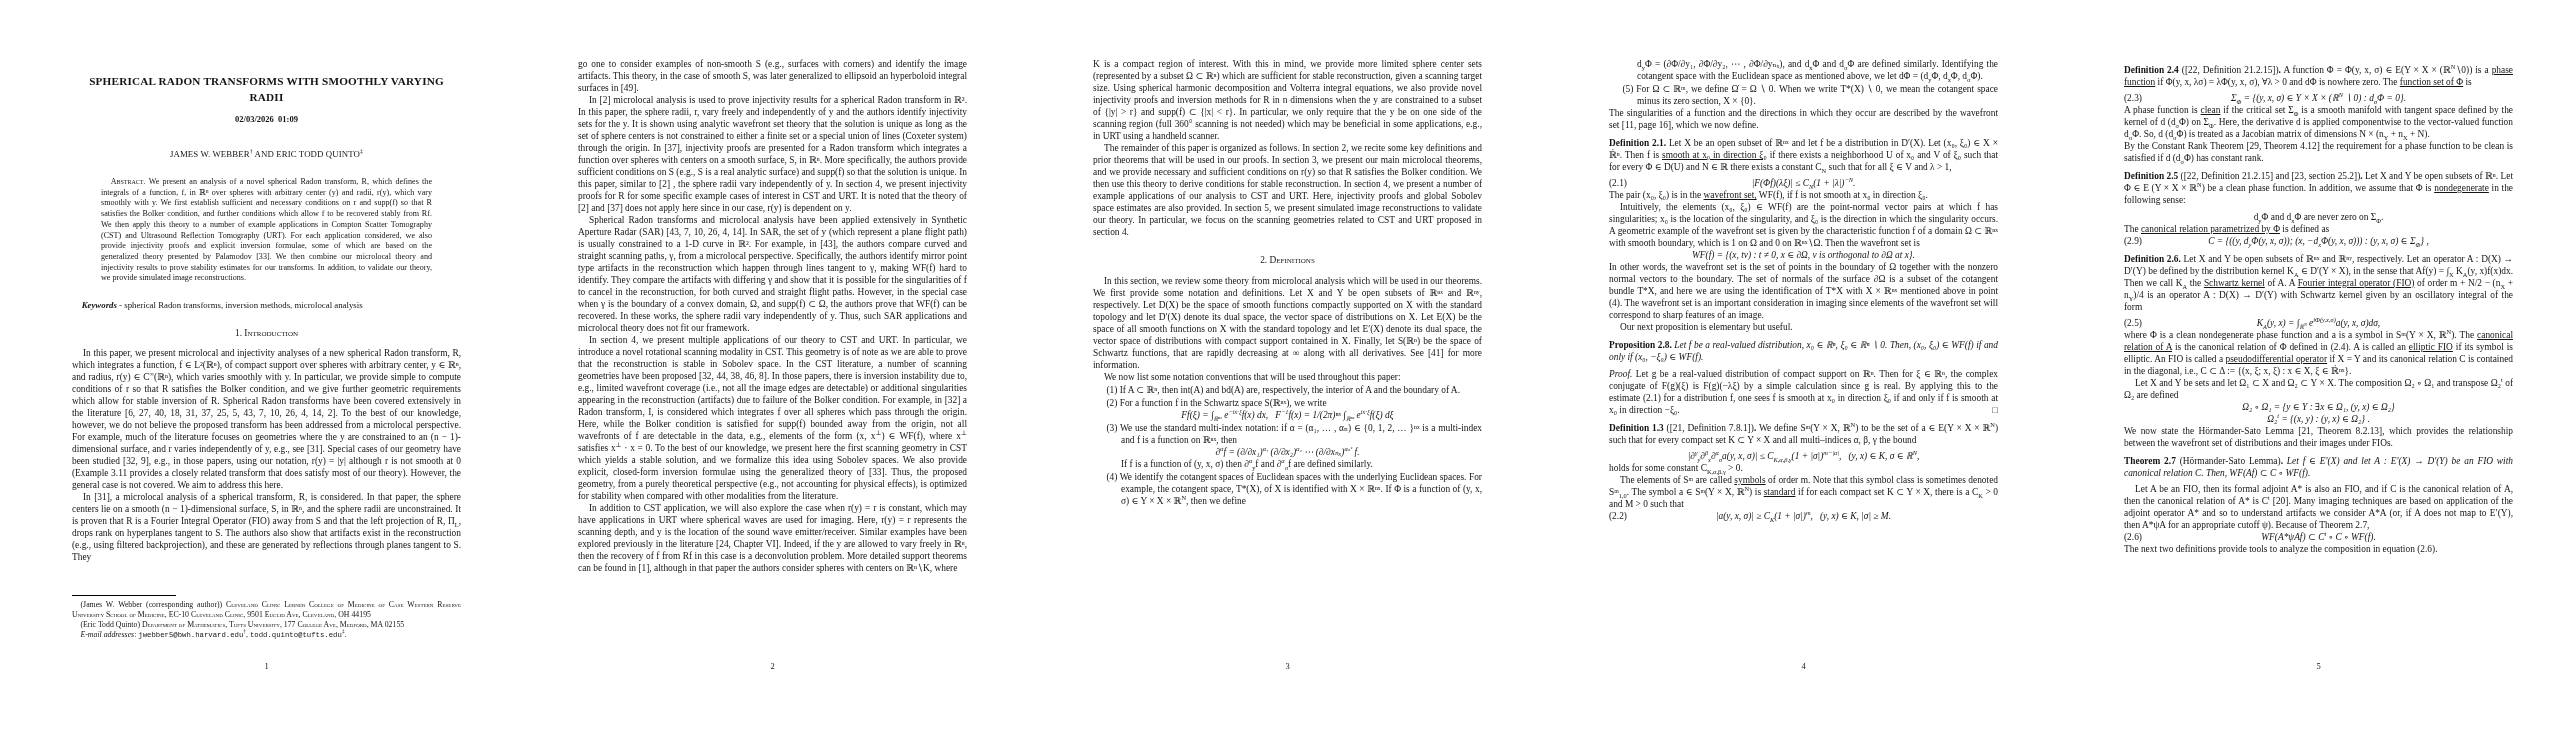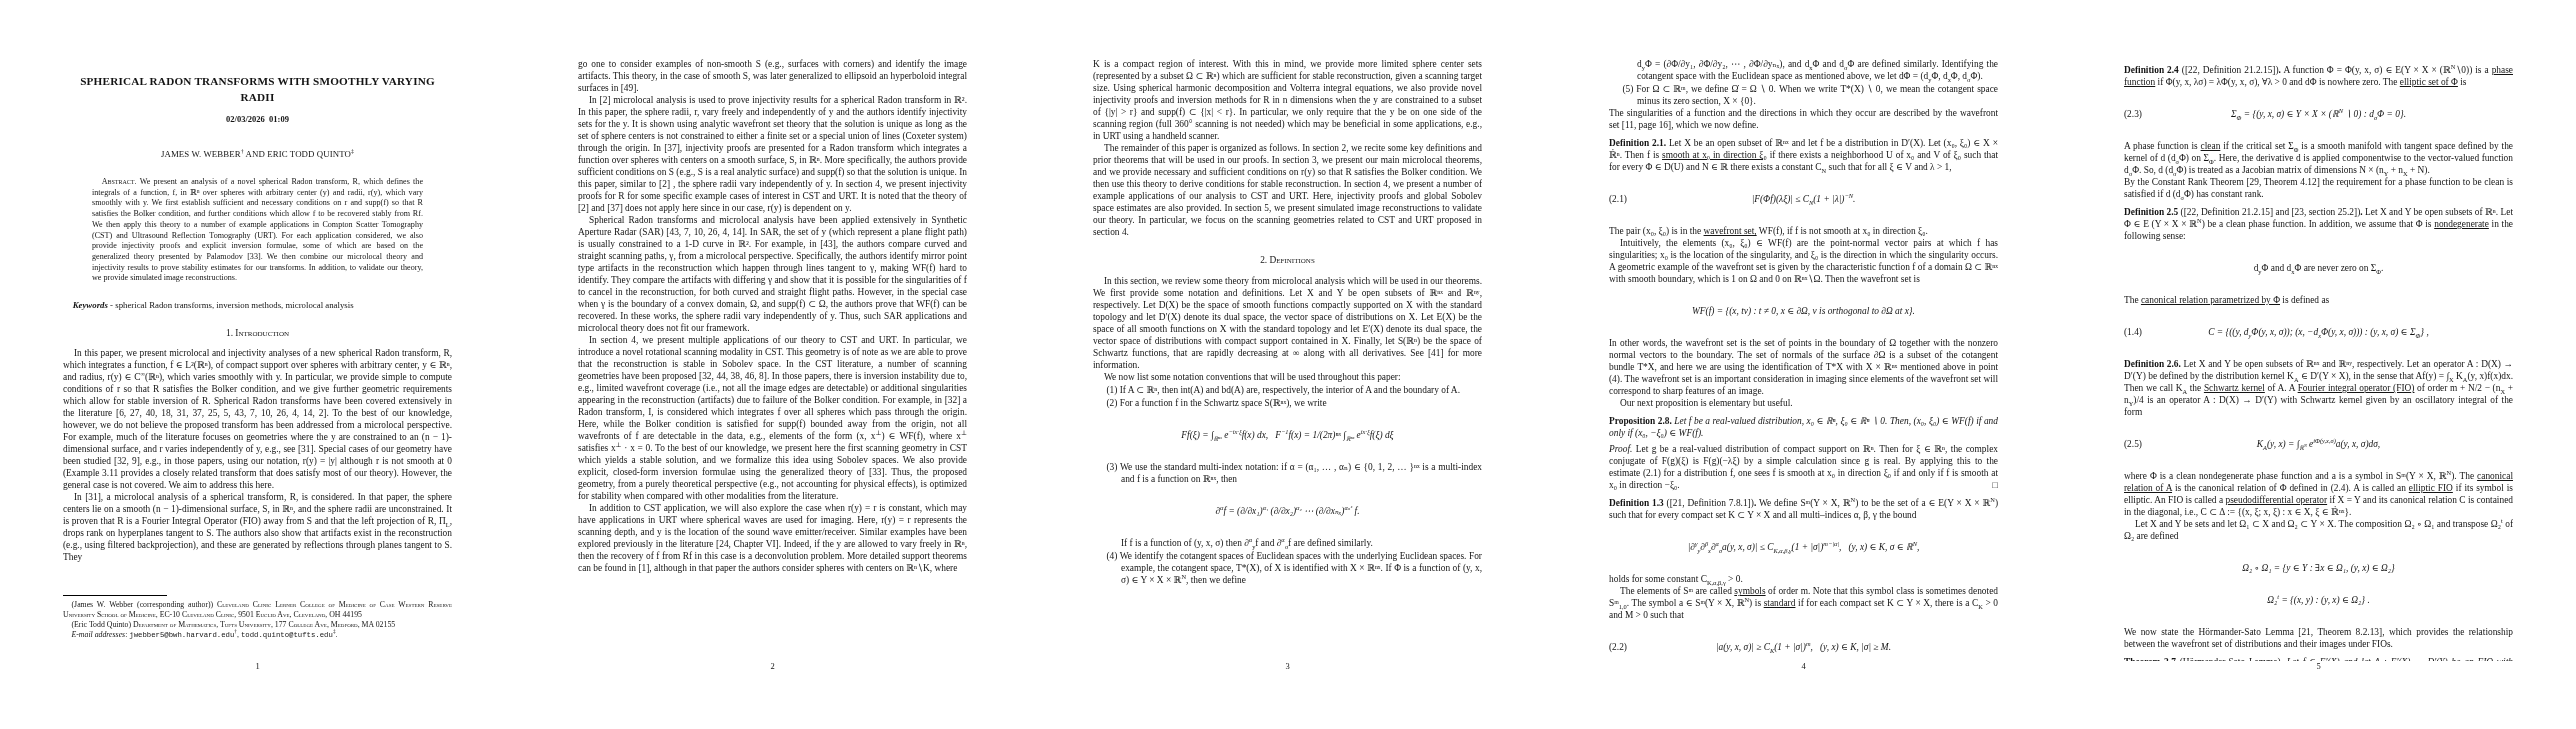--- a/index.html
+++ b/index.html
@@ -24,39 +24,39 @@
   .authors{font-size:8.8px;text-align:center;margin-top:23px;letter-spacing:0.1px;}
   .abstract{font-size:8.1px;line-height:10.7px;margin:17px 29px 0;text-align:justify;text-indent:9.7px;}
   .keywords{margin-top:14.6px;text-indent:9.7px;font-size:8.8px;}
   .sec{text-align:center;font-variant:small-caps;font-size:9.4px;margin:16px 0 8.5px;}
   .p,.pn,.li,.lc,.thm,.def,.proof{text-align:justify;}
   .p{text-indent:11px;}
   .li{margin-left:28px;text-indent:-14.6px;margin-top:1.2px;}
   .lc{margin-left:28px;}
   .thm,.def{margin:6px 0 4.3px;}
   .proof{margin:4.3px 0;}
-  .eq{position:relative;text-align:center;margin:20px 0;}
+  .eq{position:relative;text-align:center;margin:0 0;}
   .eq .f{font-style:italic;}
   .eq.up .f{font-style:normal;}
   .eq .num{position:absolute;left:0;top:0;font-style:normal;}
   .fn{text-align:justify;text-indent:8.5px;}
   .fnrule{width:104px;border-top:0.6px solid #000;margin-bottom:4.3px;}
   .sc{font-variant:small-caps;}
   .tt{font-family:"Liberation Mono","DejaVu Sans Mono",monospace;font-size:7.3px;}
   .qed{float:right;font-style:normal;}
   sup,sub{font-size:68%;line-height:0;}
   u{text-underline-offset:1.2px;}
 </style>
 </head>
 <body>
 
 <div class="canvas">
   <div class="watermark">arXiv:2602.23512v1  [math.FA]  26 Feb 2026</div>
   <div>
-      <div class="page" style="left: 0px; text-decoration: underline;">
+      <div class="page" style="left: 9px; text-decoration: underline;">
         <div class="col first">
           <div class="title">SPHERICAL RADON TRANSFORMS WITH SMOOTHLY VARYING RADII</div>
           <div class="meta">02/03/2026&nbsp; 01:09</div>
           <div class="authors">JAMES W. WEBBER<sup>†</sup> AND ERIC TODD QUINTO<sup>‡</sup></div>
           <div class="abstract"><span class="sc">Abstract.</span> We present an analysis of a novel spherical Radon transform, R, which defines the integrals of a function, f, in ℝⁿ over spheres with arbitrary center (y) and radii, r(y), which vary smoothly with y. We first establish sufficient and necessary conditions on r and supp(f) so that R satisfies the Bolker condition, and further conditions which allow f to be recovered stably from Rf. We then apply this theory to a number of example applications in Compton Scatter Tomography (CST) and Ultrasound Reflection Tomography (URT). For each application considered, we also provide injectivity proofs and explicit inversion formulae, some of which are based on the generalized theory presented by Palamodov [33]. We then combine our microlocal theory and injectivity results to prove stability estimates for our transforms. In addition, to validate our theory, we provide simulated image reconstructions.</div>
           <div class="keywords"><b><i>Keywords</i></b> - spherical Radon transforms, inversion methods, microlocal analysis</div>
           <div class="sec">1. Introduction</div>
           <div class="p">In this paper, we present microlocal and injectivity analyses of a new spherical Radon transform, R, which integrates a function, f ∈ L²(ℝⁿ), of compact support over spheres with arbitrary center, y ∈ ℝⁿ, and radius, r(y) ∈ C<sup>∞</sup>(ℝⁿ), which varies smoothly with y. In particular, we provide simple to compute conditions of r so that R satisfies the Bolker condition, and we give further geometric requirements which allow for stable inversion of R. Spherical Radon transforms have been covered extensively in the literature [6, 27, 40, 18, 31, 37, 25, 5, 43, 7, 10, 26, 4, 14, 2]. To the best of our knowledge, however, we do not believe the proposed transform has been addressed from a microlocal perspective. For example, much of the literature focuses on geometries where the y are constrained to an (n − 1)-dimensional surface, and r varies independently of y, e.g., see [31]. Special cases of our geometry have been studied [32, 9], e.g., in those papers, using our notation, r(y) = |y| although r is not smooth at 0 (Example 3.11 provides a closely related transform that does satisfy most of our theory). However, the general case is not covered. We aim to address this here.</div>
           <div class="p">In [31], a microlocal analysis of a spherical transform, R, is considered. In that paper, the sphere centers lie on a smooth (n − 1)-dimensional surface, S, in ℝⁿ, and the sphere radii are unconstrained. It is proven that R is a Fourier Integral Operator (FIO) away from S and that the left projection of R, Π<sub>L</sub>, drops rank on hyperplanes tangent to S. The authors also show that artifacts exist in the reconstruction (e.g., using filtered backprojection), and these are generated by reflections through planes tangent to S. They</div>
         </div>
@@ -112,28 +112,28 @@
           <div class="def"><b>Definition 1.3</b> ([21, Definition 7.8.1])<b>.</b> We define Sᵐ(Y × X, ℝ<sup>N</sup>) to be the set of a ∈ E(Y × X × ℝ<sup>N</sup>) such that for every compact set K ⊂ Y × X and all multi–indices α, β, γ the bound</div>
           <div class="eq"><span class="f">|∂<sup>γ</sup><sub>y</sub>∂<sup>β</sup><sub>x</sub>∂<sup>α</sup><sub>σ</sub>a(y, x, σ)| ≤ C<sub>K,α,β,γ</sub>(1 + |σ|)<sup>m−|α|</sup>,&nbsp;&nbsp;&nbsp;(y, x) ∈ K, σ ∈ ℝ<sup>N</sup>,</span></div>
           <div class="pn">holds for some constant C<sub>K,α,β,γ</sub> &gt; 0.</div>
           <div class="p">The elements of Sᵐ are called <u>symbols</u> of order m. Note that this symbol class is sometimes denoted Sᵐ<sub>1,0</sub>. The symbol a ∈ Sᵐ(Y × X, ℝ<sup>N</sup>) is <u>standard</u> if for each compact set K ⊂ Y × X, there is a C<sub>K</sub> &gt; 0 and M &gt; 0 such that</div>
           <div class="eq"><span class="num">(2.2)</span><span class="f">|a(y, x, σ)| ≥ C<sub>K</sub>(1 + |σ|)<sup>m</sup>,&nbsp;&nbsp;&nbsp;(y, x) ∈ K, |σ| ≥ M.</span></div>
         </div>
         <div class="pageno">4</div>
       </div>
       <div class="page" style="left: 2061px;">
         <div class="col">
-          <div class="def"><b>Definition 2.4</b> ([22, Definition 21.2.15])<b>.</b> A function Φ = Φ(y, x, σ) ∈ E(Y × X × (ℝ<sup>N</sup>∖0)) is a <u>phase function</u> if Φ(y, x, λσ) = λΦ(y, x, σ), ∀λ &gt; 0 and dΦ is nowhere zero. The <u>elliptic set of Φ</u> is</div>
+          <div class="def"><b>Definition 2.4</b> ([22, Definition 21.2.15])<b>.</b> A function Φ = Φ(y, x, σ) ∈ E(Y × X × (ℝ<sup>N</sup>∖0)) is a <u>phase function</u> if Φ(y, x, λσ) = λΦ(y, x, σ), ∀λ &gt; 0 and dΦ is nowhere zero. The <u>function set of Φ</u> is</div>
           <div class="eq"><span class="num">(2.3)</span><span class="f">Σ<sub>Φ</sub> = {(y, x, σ) ∈ Y × X × (ℝ<sup>N</sup> ∖ 0) : d<sub>σ</sub>Φ = 0}.</span></div>
           <div class="pn">A phase function is <u>clean</u> if the critical set Σ<sub>Φ</sub> is a smooth manifold with tangent space defined by the kernel of d (d<sub>σ</sub>Φ) on Σ<sub>Φ</sub>. Here, the derivative d is applied componentwise to the vector-valued function d<sub>σ</sub>Φ. So, d (d<sub>σ</sub>Φ) is treated as a Jacobian matrix of dimensions N × (n<sub>Y</sub> + n<sub>X</sub> + N).</div>
           <div class="pn">By the Constant Rank Theorem [29, Theorem 4.12] the requirement for a phase function to be clean is satisfied if d (d<sub>σ</sub>Φ) has constant rank.</div>
           <div class="def"><b>Definition 2.5</b> ([22, Definition 21.2.15] and [23, section 25.2])<b>.</b> Let X and Y be open subsets of ℝⁿ. Let Φ ∈ E (Y × X × ℝ<sup>N</sup>) be a clean phase function. In addition, we assume that Φ is <u>nondegenerate</u> in the following sense:</div>
           <div class="eq up"><span class="f">d<sub>y</sub>Φ and d<sub>x</sub>Φ are never zero on Σ<sub>Φ</sub>.</span></div>
           <div class="pn">The <u>canonical relation parametrized by Φ</u> is defined as</div>
-          <div class="eq"><span class="num">(1.4)</span><span class="f">C = {((y, d<sub>y</sub>Φ(y, x, σ)); (x, −d<sub>x</sub>Φ(y, x, σ))) : (y, x, σ) ∈ Σ<sub>Φ</sub>} ,</span></div>
+          <div class="eq"><span class="num">(2.9)</span><span class="f">C = {((y, d<sub>y</sub>Φ(y, x, σ)); (x, −d<sub>x</sub>Φ(y, x, σ))) : (y, x, σ) ∈ Σ<sub>Φ</sub>} ,</span></div>
           <div class="def"><b>Definition 2.6.</b> Let X and Y be open subsets of ℝⁿˣ and ℝⁿʸ, respectively. Let an operator A : D(X) → D′(Y) be defined by the distribution kernel K<sub>A</sub> ∈ D′(Y × X), in the sense that Af(y) = ∫<sub>X</sub> K<sub>A</sub>(y, x)f(x)dx. Then we call K<sub>A</sub> the <u>Schwartz kernel</u> of A. A <u>Fourier integral operator (FIO)</u> of order m + N/2 − (n<sub>X</sub> + n<sub>Y</sub>)/4 is an operator A : D(X) → D′(Y) with Schwartz kernel given by an oscillatory integral of the form</div>
           <div class="eq"><span class="num">(2.5)</span><span class="f">K<sub>A</sub>(y, x) = ∫<sub>ℝ<sup>N</sup></sub> e<sup>iΦ(y,x,σ)</sup>a(y, x, σ)dσ,</span></div>
           <div class="pn">where Φ is a clean nondegenerate phase function and a is a symbol in Sᵐ(Y × X, ℝ<sup>N</sup>). The <u>canonical relation of A</u> is the canonical relation of Φ defined in (2.4). A is called an <u>elliptic FIO</u> if its symbol is elliptic. An FIO is called a <u>pseudodifferential operator</u> if X = Y and its canonical relation C is contained in the diagonal, i.e., C ⊂ Δ := {(x, ξ; x, ξ) : x ∈ X, ξ ∈ ℝ̇ⁿˣ}.</div>
           <div class="p">Let X and Y be sets and let Ω₁ ⊂ X and Ω₂ ⊂ Y × X. The composition Ω₂ ∘ Ω₁ and transpose Ω₂<sup>t</sup> of Ω₂ are defined</div>
           <div class="eq"><span class="f">Ω₂ ∘ Ω₁ = {y ∈ Y : ∃x ∈ Ω₁, (y, x) ∈ Ω₂}</span></div>
           <div class="eq"><span class="f">Ω₂<sup>t</sup> = {(x, y) : (y, x) ∈ Ω₂} .</span></div>
           <div class="pn">We now state the Hörmander-Sato Lemma [21, Theorem 8.2.13], which provides the relationship between the wavefront set of distributions and their images under FIOs.</div>
           <div class="thm"><b>Theorem 2.7</b> (Hörmander-Sato Lemma)<b>.</b> <i>Let f ∈ E′(X) and let A : E′(X) → D′(Y) be an FIO with canonical relation C. Then, WF(Af) ⊂ C ∘ WF(f).</i></div>
           <div class="p">Let A be an FIO, then its formal adjoint A* is also an FIO, and if C is the canonical relation of A, then the canonical relation of A* is C<sup>t</sup> [20]. Many imaging techniques are based on application of the adjoint operator A* and so to understand artifacts we consider A*A (or, if A does not map to E′(Y), then A*ψA for an appropriate cutoff ψ). Because of Theorem 2.7,</div>
           <div class="eq"><span class="num">(2.6)</span><span class="f">WF(A*ψAf) ⊂ C<sup>t</sup> ∘ C ∘ WF(f).</span></div>

